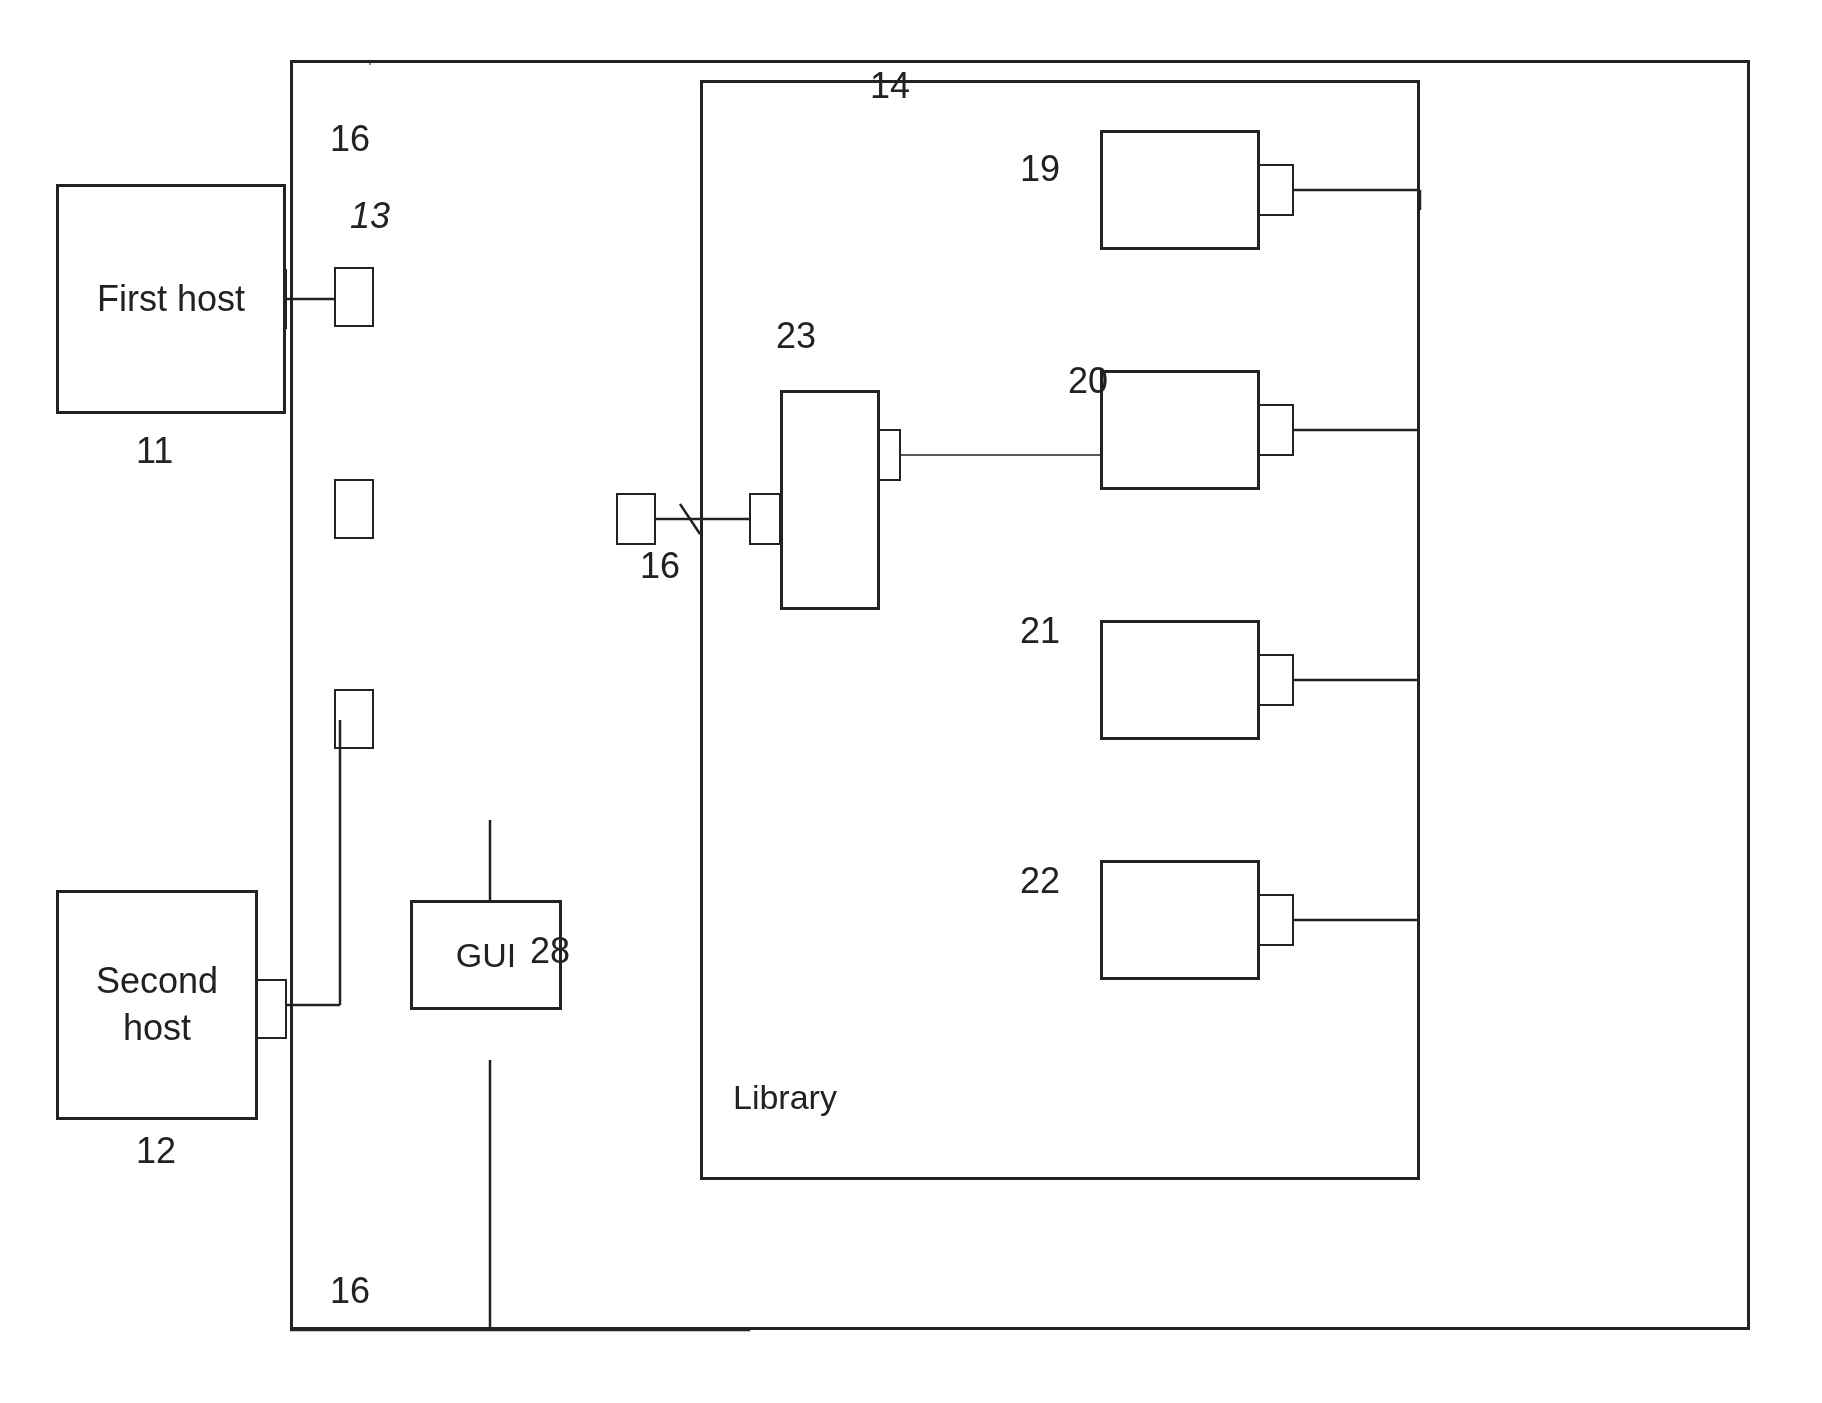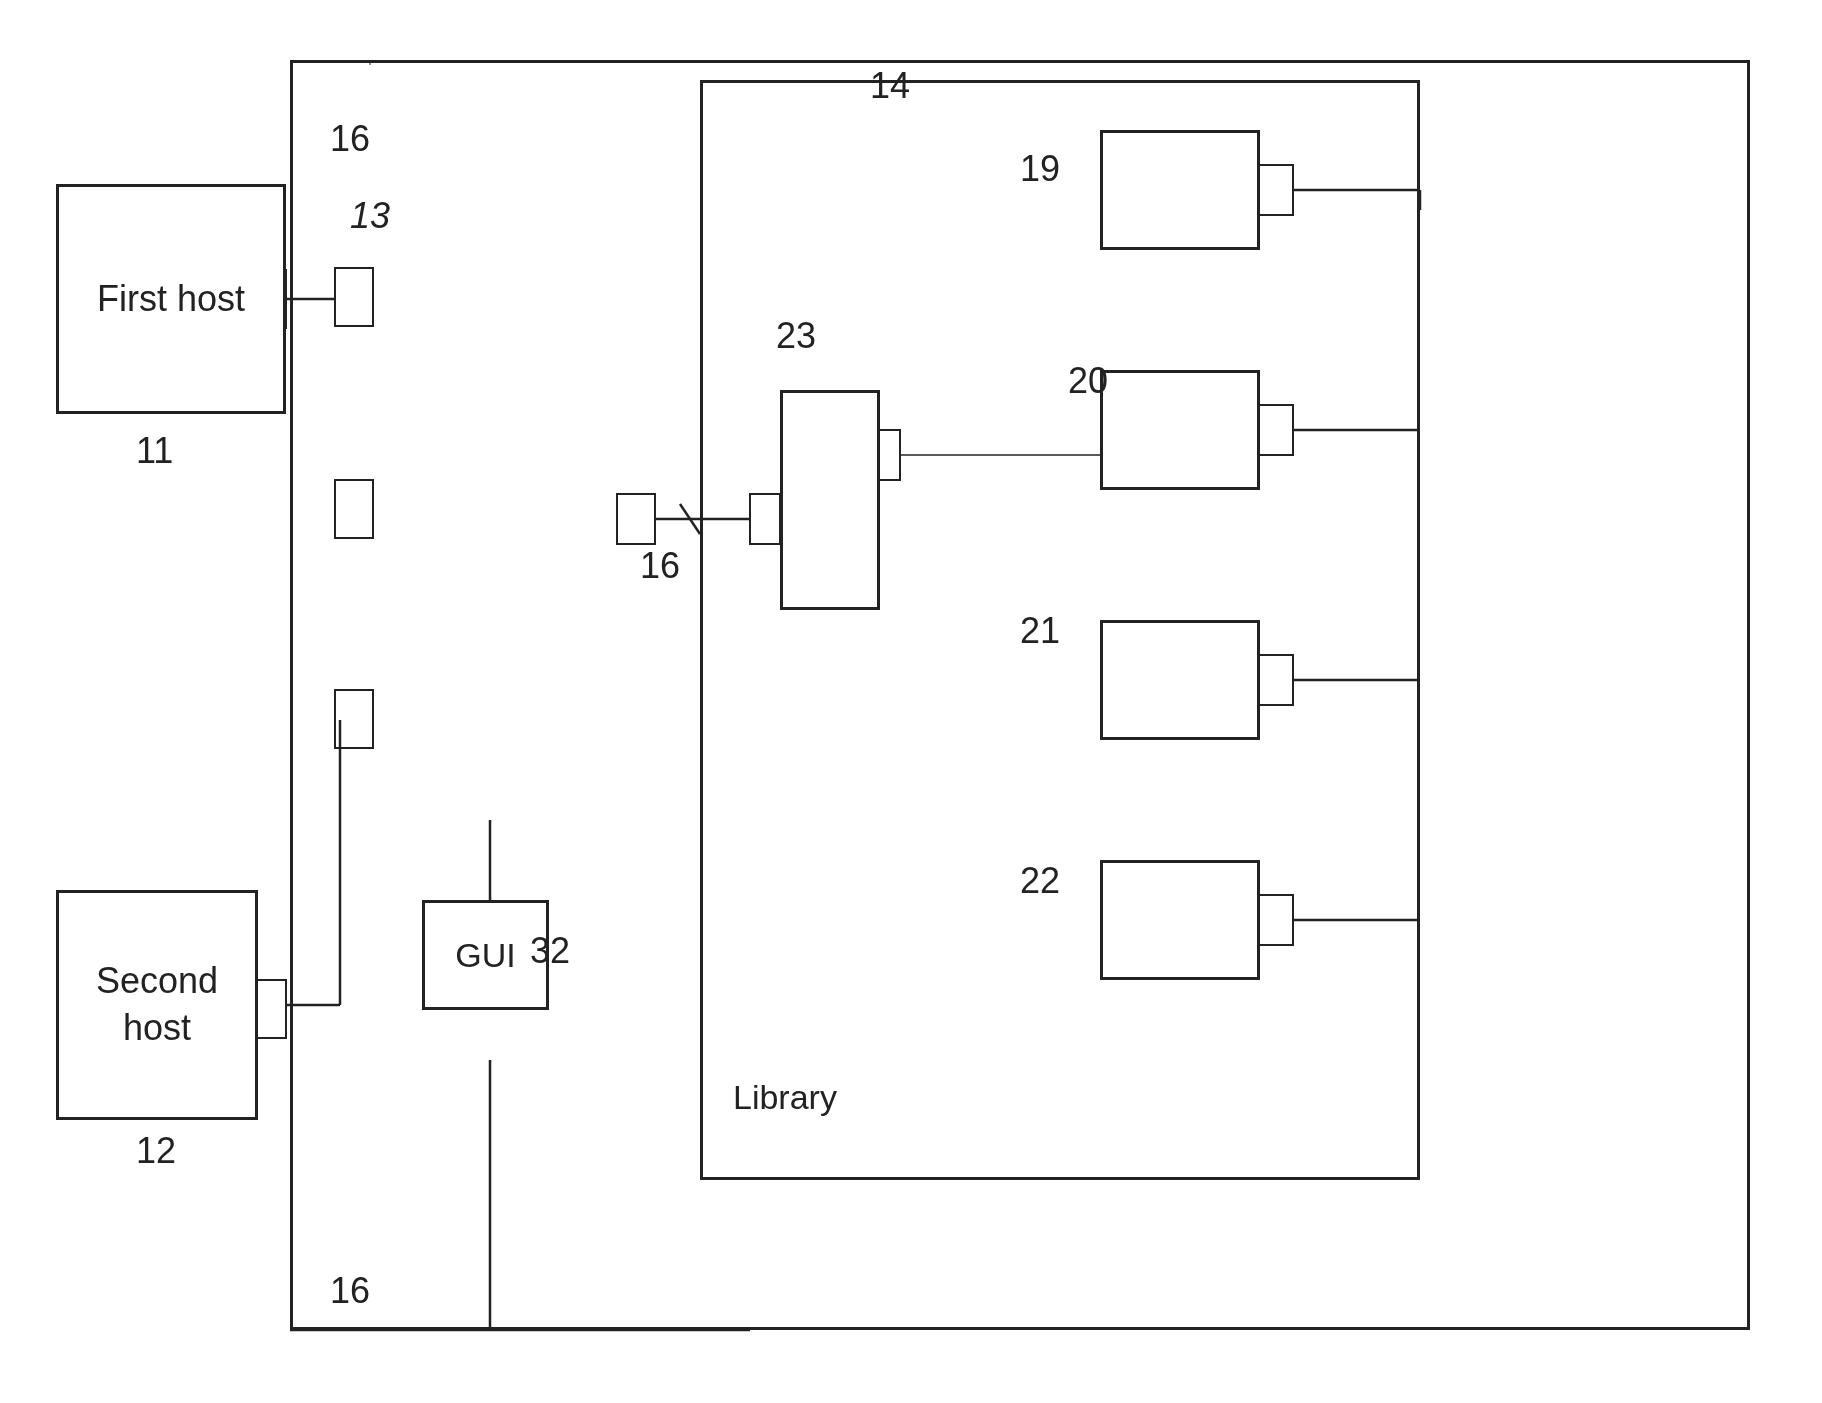--- a/index.html
+++ b/index.html
@@ -67,28 +67,27 @@
       transform: translate(-50%, -50%);
       font-size: 38px;
       color: #222;
     }
 
     
     .gui-box {
       position: absolute;
       left: 410px;
       top: 900px;
-      width: 127px;
+      width: 152px;
       height: 110px;
       border: 3px solid #222;
       background: #fff;
       display: flex;
       align-items: center;
       justify-content: center;
-      margin-left: 12px;
     }
 
     .gui-label {
       font-size: 34px;
       color: #222;
     }
 
     
     .first-host-box {
       position: absolute;
@@ -235,15 +234,15 @@
   <span class="ref-label" style="left:350px; top:195px;font-style:italic;">13</span>
   <span class="ref-label" style="left:870px; top:65px;">14</span>
   <span class="ref-label" style="left:330px; top:118px;">16</span>
   <span class="ref-label" style="left:640px; top:545px;">16</span>
   <span class="ref-label" style="left:330px; top:1270px;">16</span>
   <span class="ref-label" style="left:1020px; top:148px;">19</span>
   <span class="ref-label" style="left:1068px; top:360px;">20</span>
   <span class="ref-label" style="left:1020px; top:610px;">21</span>
   <span class="ref-label" style="left:1020px; top:860px;">22</span>
   <span class="ref-label" style="left:736px; top:315px;margin-left:40px;">23</span>
-  <span class="ref-label" style="left:530px; top:930px;">32</span>
+  <span class="ref-label" style="left:530px; top:930px;">28</span>
 
 </div>
 
 </body></html>

